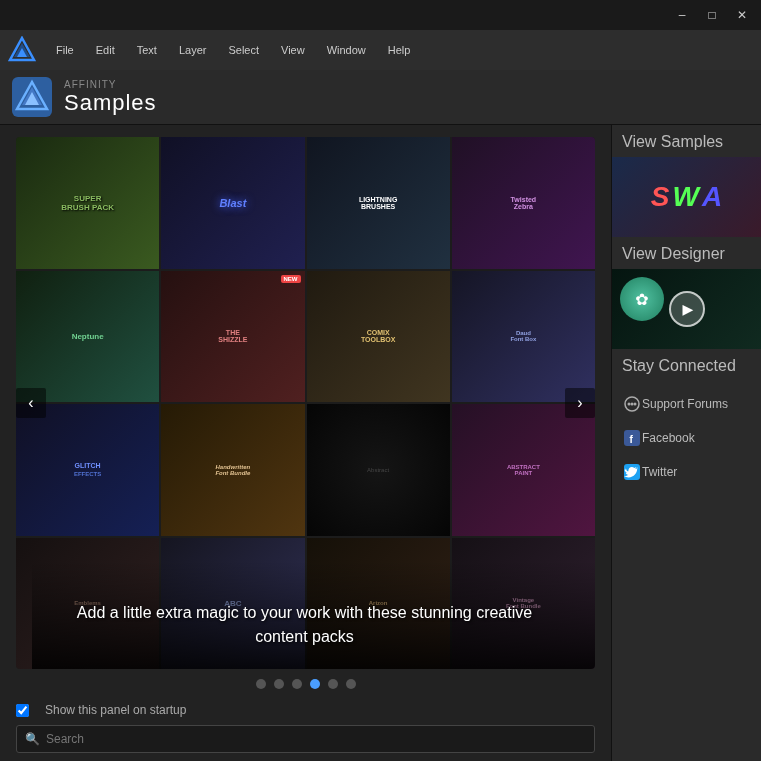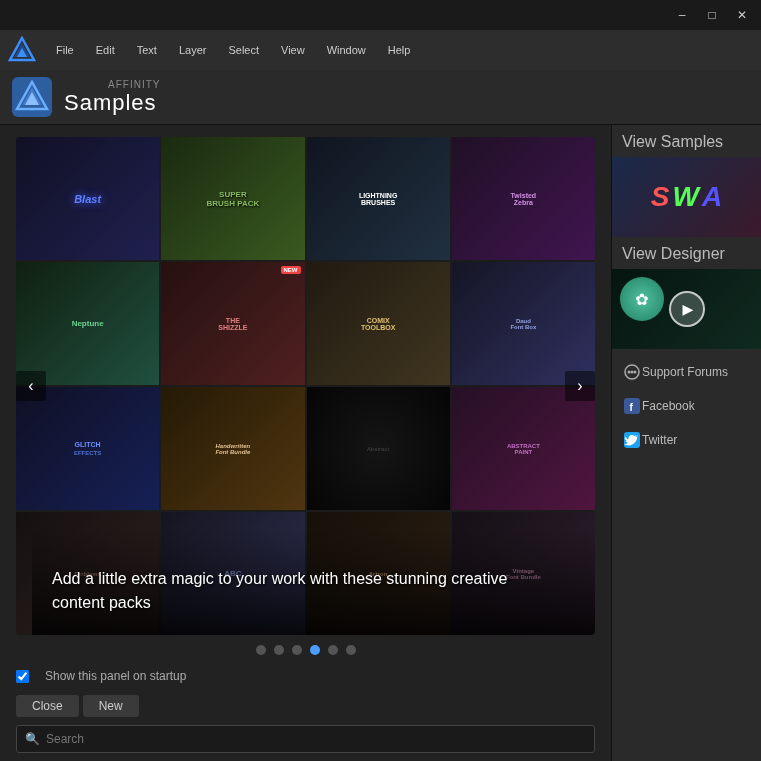--- a/index.html
+++ b/index.html
@@ -77,21 +77,20 @@
       display: flex;
       align-items: center;
       justify-content: center;
     }
     .app-title-block { display: flex; flex-direction: column; }
     .app-title-sub {
       font-size: 10px;
       color: #888;
       letter-spacing: 1px;
       text-transform: uppercase;
-      margin-left: 44px;
     }
     .app-title-main {
       font-size: 22px;
       color: #fff;
       font-weight: 300;
       letter-spacing: 1px;
     }
 
     
     .main-content {
@@ -153,21 +152,21 @@
     }
 
     
     .carousel-overlay {
       position: absolute;
       bottom: 0;
       left: 16px;
       right: 0;
       background: linear-gradient(transparent, rgba(0,0,0,0.85));
       padding: 40px 38px 20px 20px;
-      text-align: left;
+      text-align: center;
     }
     .carousel-overlay-text {
       color: #fff;
       font-size: 16px;
       line-height: 1.5;
       text-shadow: 1px 1px 3px #000;
     }
 
     
     .carousel-arrow {
@@ -399,28 +398,28 @@
   <div class="left-panel">
 
     <div class="carousel">
 
       <div class="carousel-arrow left">‹</div>
 
       <div class="carousel-arrow right">›</div>
 
       <div class="image-grid">
 
+        <div class="grid-item gi-brush">
+          <div style="width:100%;height:100%;background:linear-gradient(135deg,#1a2a10,#3a5a20);display:flex;align-items:center;justify-content:center;">
+            <span style="color:#8aba60;font-size:8px;font-weight:bold;text-align:center;text-transform:uppercase;text-shadow:1px 1px 2px #000;">Super<br>Brush Pack</span>
+          </div>
+        </div>
         <div class="grid-item gi-blast">
           <div style="width:100%;height:100%;background:linear-gradient(135deg,#101025,#202050);display:flex;align-items:center;justify-content:center;">
             <span style="color:#6080ff;font-size:11px;font-weight:bold;font-style:italic;text-shadow:0 0 8px #4060ff;">Blast</span>
-          </div>
-        </div>
-        <div class="grid-item gi-brush">
-          <div style="width:100%;height:100%;background:linear-gradient(135deg,#1a2a10,#3a5a20);display:flex;align-items:center;justify-content:center;">
-            <span style="color:#8aba60;font-size:8px;font-weight:bold;text-align:center;text-transform:uppercase;text-shadow:1px 1px 2px #000;">Super<br>Brush Pack</span>
           </div>
         </div>
         <div class="grid-item gi-lightning">
           <div style="width:100%;height:100%;background:linear-gradient(135deg,#101520,#203040);display:flex;align-items:center;justify-content:center;">
             <span style="color:#fff;font-size:7px;font-weight:bold;text-align:center;text-transform:uppercase;">Lightning<br>Brushes</span>
           </div>
         </div>
         <div class="grid-item gi-twisted">
           <div style="width:100%;height:100%;background:linear-gradient(135deg,#201025,#401550);display:flex;align-items:center;justify-content:center;">
             <span style="color:#d090e0;font-size:7px;font-weight:bold;text-align:center;">Twisted<br>Zebra</span>
@@ -505,24 +504,20 @@
       <div class="dot active"></div>
       <div class="dot"></div>
       <div class="dot"></div>
     </div>
 
     <div class="checkbox-row">
       <input type="checkbox" checked="" style="">
       <span class="checkbox-label">Show this panel on startup</span>
     </div>
 
-    <div style="display:flex;gap:4px;padding:4px 16px 8px 16px;">
-      <button class="bottom-btn">Close</button>
-      <button class="bottom-btn">New</button>
-    </div>
 
     <div style="display:flex;align-items:center;padding:0 16px 8px 16px;gap:8px;">
       <div class="search-input-wrap">
         <span class="search-icon-wrap">🔍</span>
         <input type="text" class="search-input" placeholder="Search" style="">
       </div>
     </div>
   </div>
 
   <div class="right-panel">
@@ -539,20 +534,21 @@
     <div class="right-section-label">View Designer</div>
     <div class="thumbnail-box thumb-tutorials">
       <div style="width:100%;height:100%;background:linear-gradient(135deg,#051510,#102a20);display:flex;align-items:center;justify-content:center;position:relative;">
         <div style="position:absolute;top:8px;left:8px;width:44px;height:44px;background:radial-gradient(circle,#50c0a0,#208060);border-radius:50%;display:flex;align-items:center;justify-content:center;">
           <span style="color:#fff;font-size:16px;">✿</span>
         </div>
         <div class="play-btn">▶</div>
       </div>
     </div>
 
+    <div class="right-section-label">Stay Connected</div>
     <div class="stay-connected-section">
       <div class="social-item">
         <div class="social-icon">
           <svg width="16" height="16" viewBox="0 0 16 16" xmlns="http://www.w3.org/2000/svg">
             <circle cx="8" cy="8" r="7" fill="none" stroke="#aaa" stroke-width="1.5"></circle>
             <circle cx="5" cy="8" r="1.5" fill="#aaa"></circle>
             <circle cx="8" cy="8" r="1.5" fill="#aaa"></circle>
             <circle cx="11" cy="8" r="1.5" fill="#aaa"></circle>
           </svg>
         </div>

